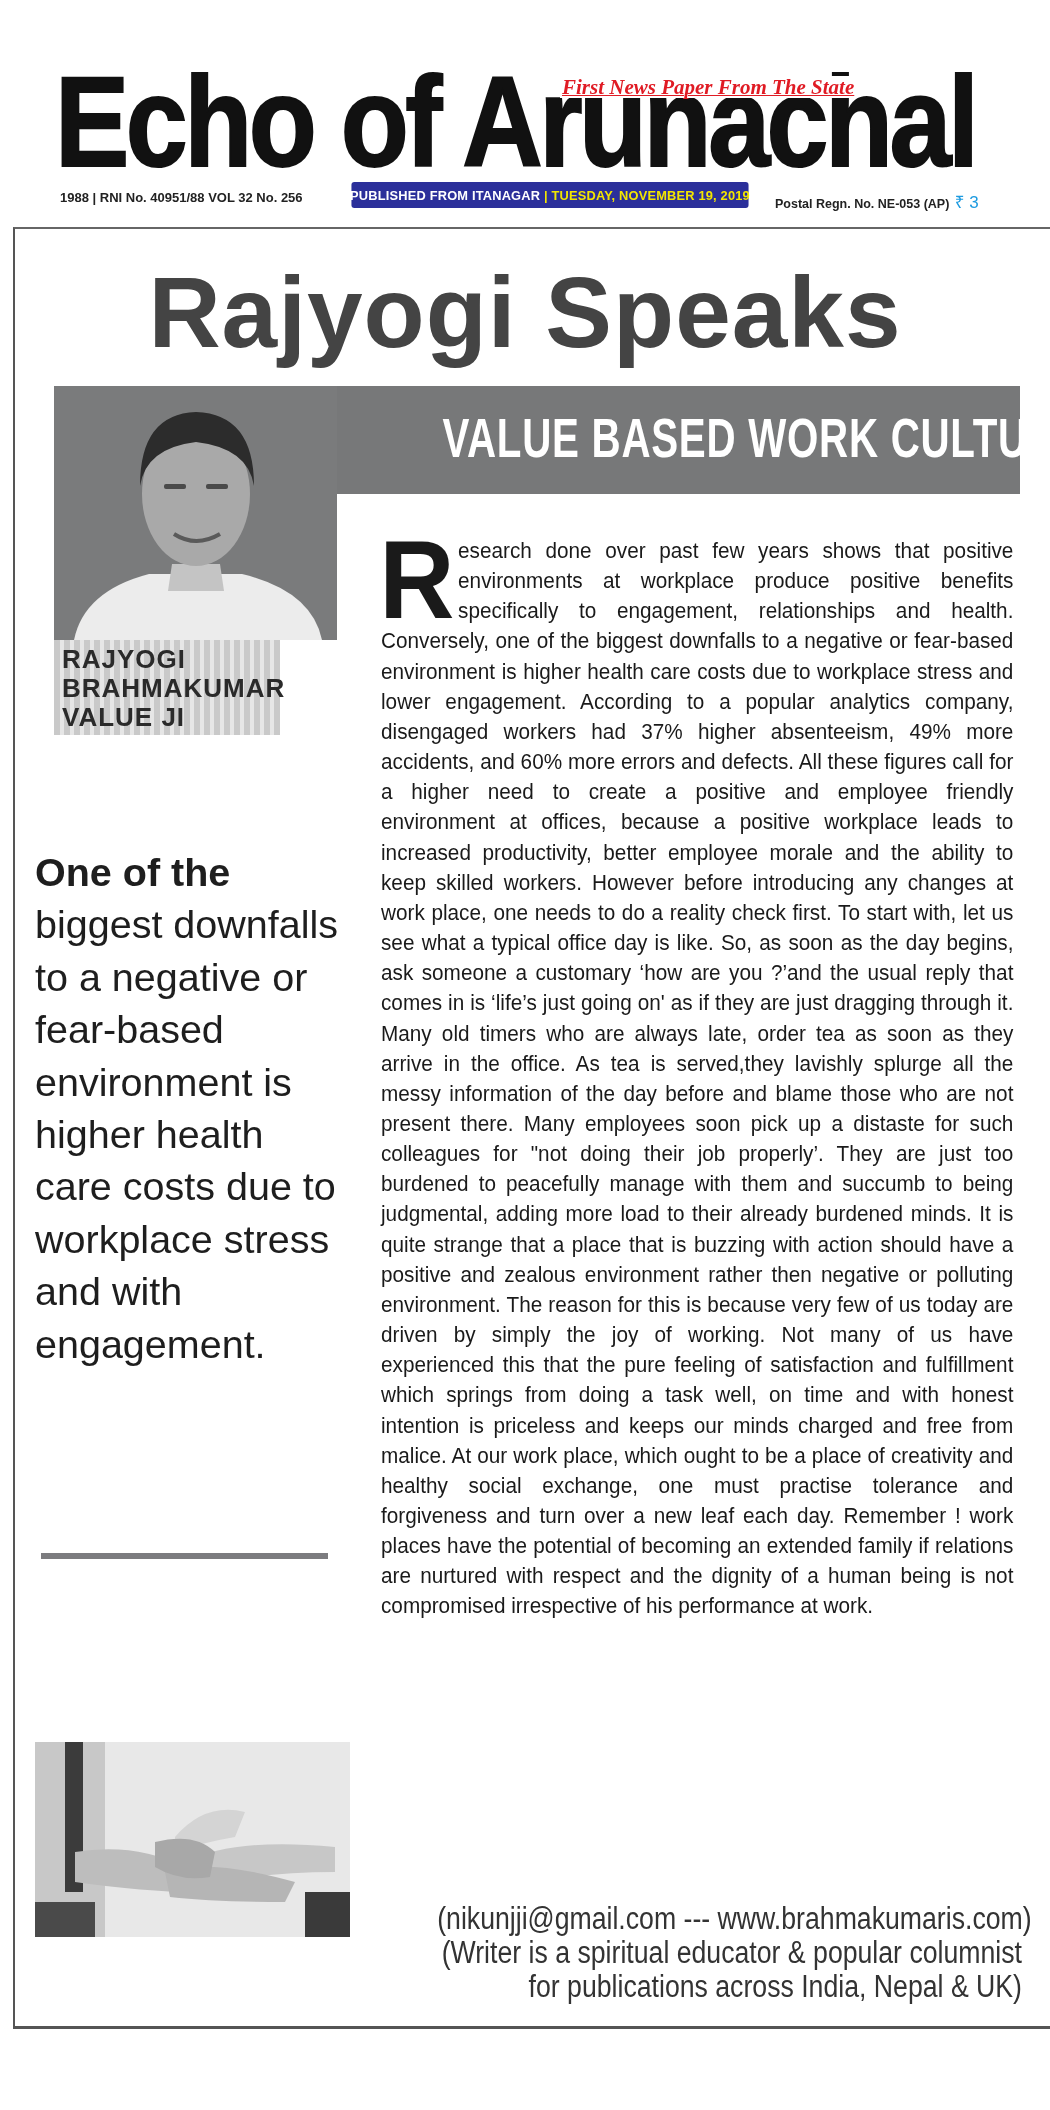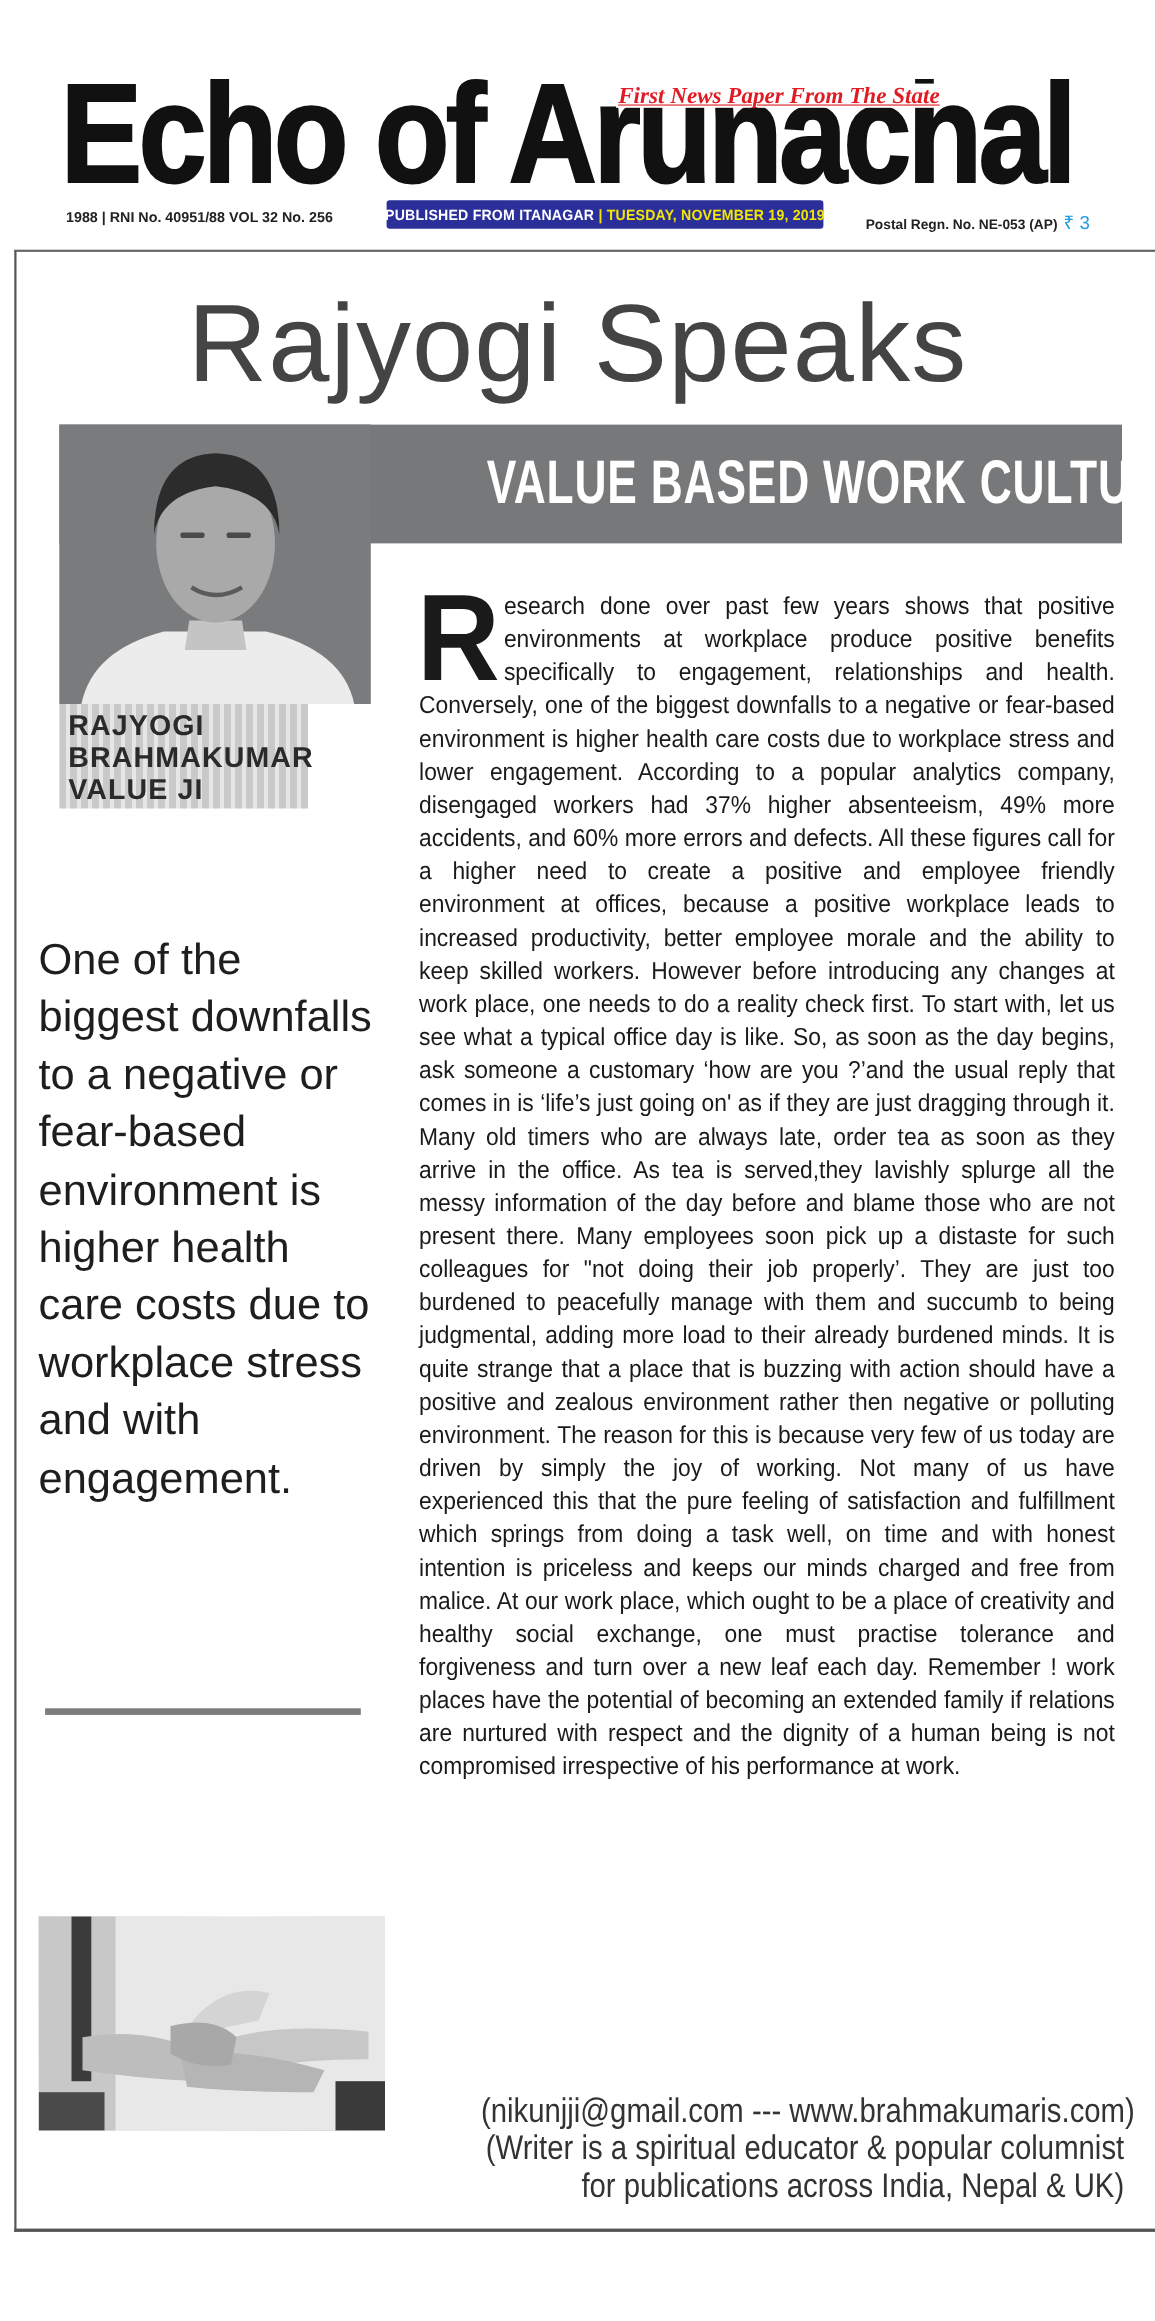--- a/index.html
+++ b/index.html
@@ -6,39 +6,39 @@
   body { width: 1050px; height: 2110px; position: relative; overflow: hidden; font-family: "Liberation Sans", sans-serif; color: #1e1e1e; }
 
   
   .masthead-title { position: absolute; left: 55px; top: 62px; width: 935px; height: 120px; font-family: "Liberation Sans", sans-serif; font-weight: 900; font-size: 128px; line-height: 120px; letter-spacing: -4px; color: #111; transform: scaleX(0.87); transform-origin: left top; white-space: nowrap; -webkit-text-stroke: 2px #111; }
   .tagline { position: absolute; left: 560px; top: 76px; font-family: "Liberation Serif", serif; font-style: italic; font-weight: bold; font-size: 21px; color: #e01b24; text-decoration: underline; text-decoration-thickness: 1px; white-space: nowrap; background: #fff; padding: 0 2px; line-height: 22px; text-align: center; }
   .meta-left { position: absolute; left: 60px; top: 190px; font-weight: bold; font-size: 13px; color: #222; white-space: nowrap; }
   .pub-banner { position: absolute; left: 341px; top: 182px; width: 418px; height: 26px; background: #2b2f9a; border-radius: 3px; display: flex; align-items: center; justify-content: center; font-weight: bold; font-size: 13.5px; letter-spacing: 0.2px; white-space: nowrap; transform: scaleX(0.95); }
   .pub-banner .pub-place { color: #ffffff; }
   .pub-banner .pub-sep { color: #f3e600; margin: 0 4px; }
   .pub-banner .pub-date { color: #f3e600; }
-  .meta-right { position: absolute; left: 775px; top: 190px; font-weight: bold; font-size: 12.5px; color: #222; white-space: nowrap; margin-left: 12px; }
+  .meta-right { position: absolute; left: 775px; top: 190px; font-weight: bold; font-size: 12.5px; color: #222; white-space: nowrap; }
   .meta-right .price { color: #1d9be0; font-size: 17px; font-weight: normal; margin-left: 2px; }
 
   
   .frame { position: absolute; left: 13px; top: 227px; width: 1060px; height: 1802px; border-left: 2px solid #555; border-top: 2px solid #666; border-bottom: 3px solid #555; box-sizing: border-box; }
 
-  .column-title { position: absolute; left: 0; width: 1050px; top: 262px; text-align: center; font-weight: normal; font-size: 100px; line-height: 100px; color: #444; letter-spacing: 1px; }
+  .column-title { position: absolute; left: 0; width: 1050px; top: 262px; text-align: center; font-weight: bold; font-size: 100px; line-height: 100px; color: #444; letter-spacing: 1px; }
 
   
   .banner { position: absolute; left: 54px; top: 386px; width: 966px; height: 108px; background: #777879; }
   .photo-panel { position: absolute; left: 54px; top: 386px; width: 283px; height: 254px; background: #7a7b7c; overflow: hidden; }
   .headline { position: absolute; left: 350px; top: 406px; width: 660px; text-align: center; font-weight: 900; font-size: 56px; line-height: 64px; color: #ffffff; white-space: nowrap; transform: scaleX(0.72); transform-origin: center top; letter-spacing: 1px; }
   .name-plate { position: absolute; left: 54px; top: 640px; width: 226px; height: 95px; background: repeating-linear-gradient(90deg, #c9c9c9 0px, #c9c9c9 6px, #e6e6e6 6px, #e6e6e6 10px); }
   .name-line { display: block; font-weight: 900; font-size: 26px; line-height: 29px; color: #2a2a2a; padding-left: 8px; letter-spacing: 1px; }
   .name-plate .name-wrap { padding-top: 5px; }
 
   
   .pull-quote { position: absolute; left: 35px; top: 846px; width: 315px; font-size: 39.5px; line-height: 52.4px; color: #1e1e1e; }
-  .pull-quote .bold { font-weight: normal; display: block; }
+  .pull-quote .bold { font-weight: bold; display: block; }
   .pull-quote .rest { display: block; }
   .quote-rule { position: absolute; left: 41px; top: 1553px; width: 287px; height: 6px; background: #7c7c7f; }
 
   
   .body-text { position: absolute; left: 381px; top: 536px; width: 633px; font-family: "Liberation Sans", sans-serif; font-size: 22.3px; line-height: 30.15px; color: #1a1a1a; text-align: justify; transform: scaleX(0.93); transform-origin: left top; width: 680px; }
   .drop-cap { float: left; font-weight: 900; font-size: 112px; line-height: 80px; margin: 4px 4px 0 -2px; color: #1a1a1a; height: 84px; }
 
   
   .hands-image { position: absolute; left: 35px; top: 1742px; width: 315px; height: 195px; background: linear-gradient(135deg, #cfcfcf 0%, #f3f3f3 35%, #e6e6e6 55%, #bdbdbd 100%); overflow: hidden; }
 

